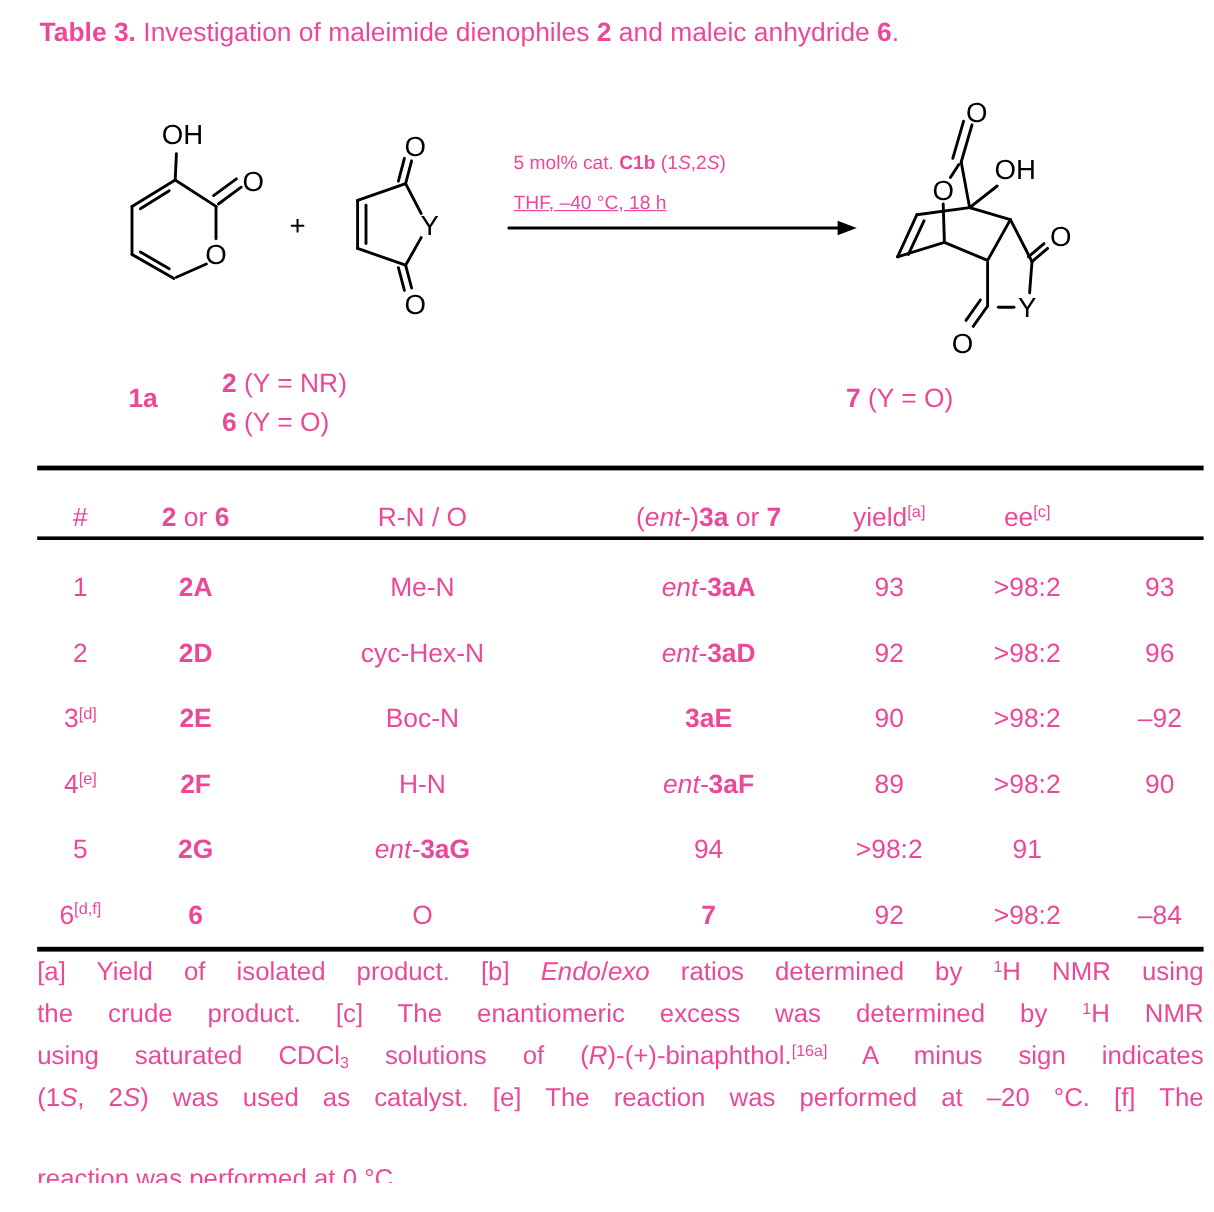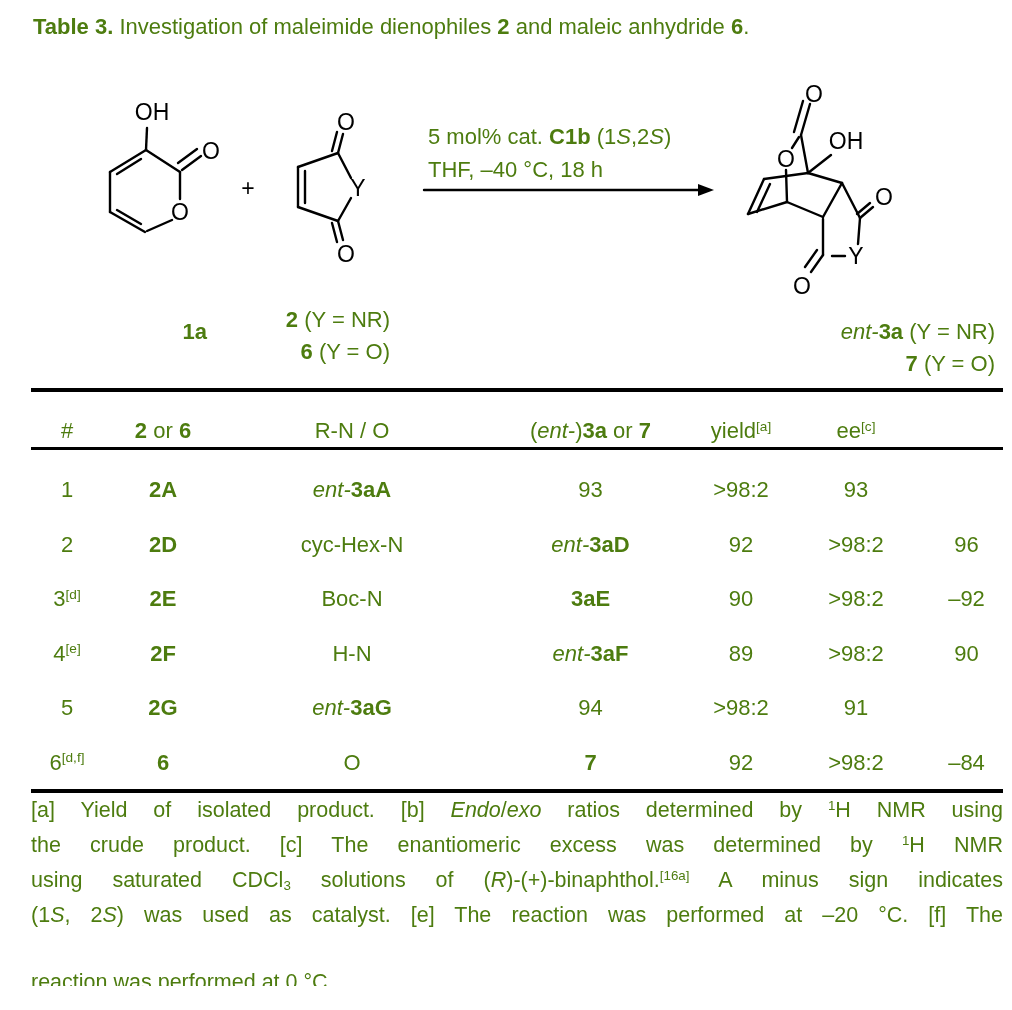--- a/index.html
+++ b/index.html
@@ -1,25 +1,25 @@
 <!DOCTYPE html>
 <html><head>
 <meta charset="utf-8">
 <style>
   html,body{margin:0;padding:0;background:#fff;}
-  .page{position:relative;width:1012px;height:986px;background:#ffffff;color:#4d7c0f;
+  .page{position:relative;width:1012px;height:986px;background:#ffffff;color:#ec4899;
         font-family:"Liberation Sans",sans-serif;overflow:hidden;}
   .abs{position:absolute;}
   .b{font-weight:700;}
   .i{font-style:italic;}
   sup{font-size:0.62em;line-height:0;vertical-align:baseline;position:relative;top:-0.55em;}
   sub{font-size:0.62em;line-height:0;vertical-align:baseline;position:relative;top:0.25em;}
   .title{left:33px;top:13px;width:950px;font-size:22px;line-height:28px;}
-  .cond{font-size:22px;line-height:26px;white-space:nowrap;}
-  .schemelabel{font-size:22px;line-height:32px;text-align:right;}
+  .cond{font-size:16px;line-height:26px;white-space:nowrap;}
+  .schemelabel{font-size:22px;line-height:32px;text-align:left;}
   .rule{background:#000;}
   .thead,.trow{display:grid;grid-template-columns:72px 120px 258px 219px 82px 148px 73px;
                align-items:center;text-align:center;font-size:22px;}
   .thead{height:28px;line-height:28px;}
   .trow{height:54.5px;}
   .scheme{left:0;top:0;pointer-events:none;}
   .scheme text{font-family:"Liberation Sans",sans-serif;font-size:23px;fill:#000;}
   .foot{left:31px;top:793px;width:972px;font-size:21.5px;}
   .fline{line-height:35px;text-align:justify;text-align-last:justify;}
   .fline.last{text-align-last:left;margin-top:32px;}
@@ -101,49 +101,49 @@
       <text x="814" y="102">O</text>
       <text x="786" y="167">O</text>
       <text x="846" y="149">OH</text>
       <text x="884" y="205">O</text>
       <text x="802" y="294">O</text>
       <text x="856" y="264">Y</text>
     </g>
   </svg>
 
   <div class="abs cond" style="left:428px;top:124px;"><span>5 mol% cat. </span><span class="b">C1b</span><span> (1</span><span class="i">S</span><span>,2</span><span class="i">S</span><span>)</span></div>
-  <div class="abs cond" style="left:428px;top:157px;"><span>THF, –40 °C, 18 h</span></div>
+  <div class="abs cond" style="left:428px;top:157px;text-decoration:underline;"><span>THF, –40 °C, 18 h</span></div>
 
   <div class="abs schemelabel" style="left:107px;top:316px;width:100px;"><span class="b">1a</span></div>
   <div class="abs schemelabel" style="left:185px;top:304px;width:205px;">
     <div><span class="b">2</span><span> (Y = NR)</span></div>
     <div><span class="b">6</span><span> (Y = O)</span></div>
   </div>
   <div class="abs schemelabel" style="left:705px;top:316px;width:290px;">
-    <div><span class="i">ent-</span><span class="b">3a</span><span> (Y = NR)</span></div>
     <div><span class="b">7</span><span> (Y = O)</span></div>
   </div>
 
   <div class="abs rule" style="left:31px;top:388px;width:972px;height:4px;"></div>
   <div class="abs rule" style="left:31px;top:447px;width:972px;height:3px;"></div>
   <div class="abs rule" style="left:31px;top:789px;width:972px;height:4px;"></div>
 
   <div class="abs thead" style="left:31px;top:417px;width:972px;">
     <div><span>#</span></div>
     <div><span class="b">2</span><span> or </span><span class="b">6</span></div>
     <div><span>R-N / O</span></div>
     <div><span>(</span><span class="i">ent-</span><span>)</span><span class="b">3a</span><span> or </span><span class="b">7</span></div>
     <div><span>yield</span><sup>[a]</sup></div>
     <div><span>ee</span><sup>[c]</sup></div>
   </div>
 
   <div class="abs" style="left:31px;top:463px;width:972px;">
     <div class="trow">
       <div><span>1</span></div>
       <div><span class="b">2A</span></div>
+      <div><span>Me-N</span></div>
       <div><span class="i">ent-</span><span class="b">3aA</span></div>
       <div><span>93</span></div>
       <div><span>&gt;98:2</span></div>
       <div><span>93</span></div>
     </div>
     <div class="trow">
       <div><span>2</span></div>
       <div><span class="b">2D</span></div>
       <div><span>cyc-Hex-N</span></div>
       <div><span class="i">ent-</span><span class="b">3aD</span></div>

